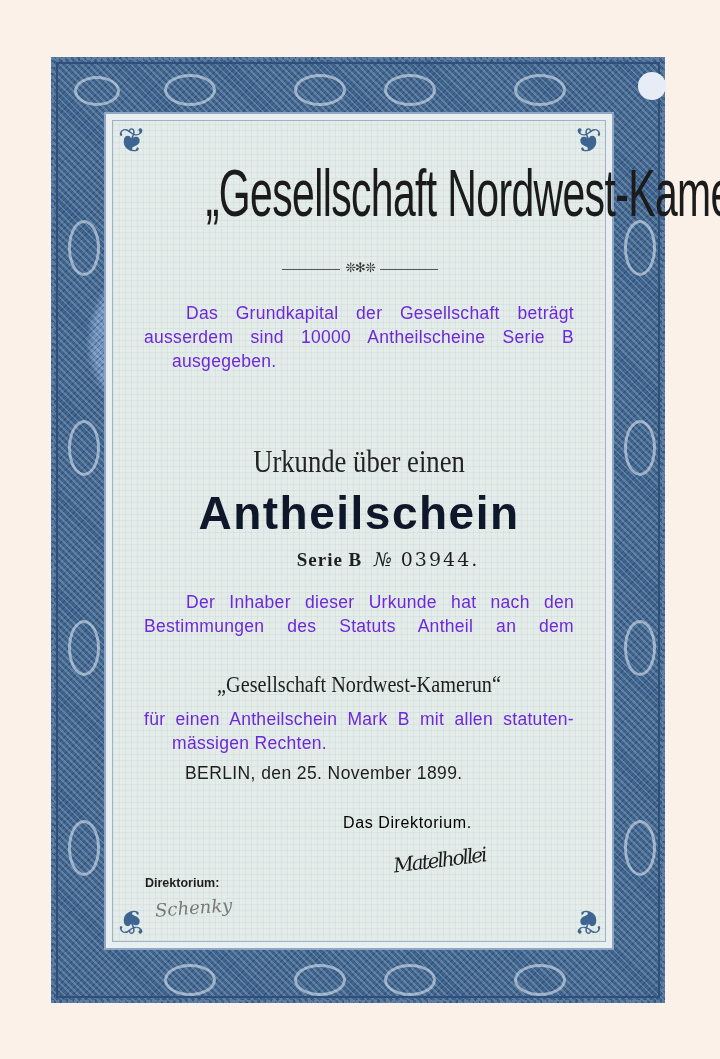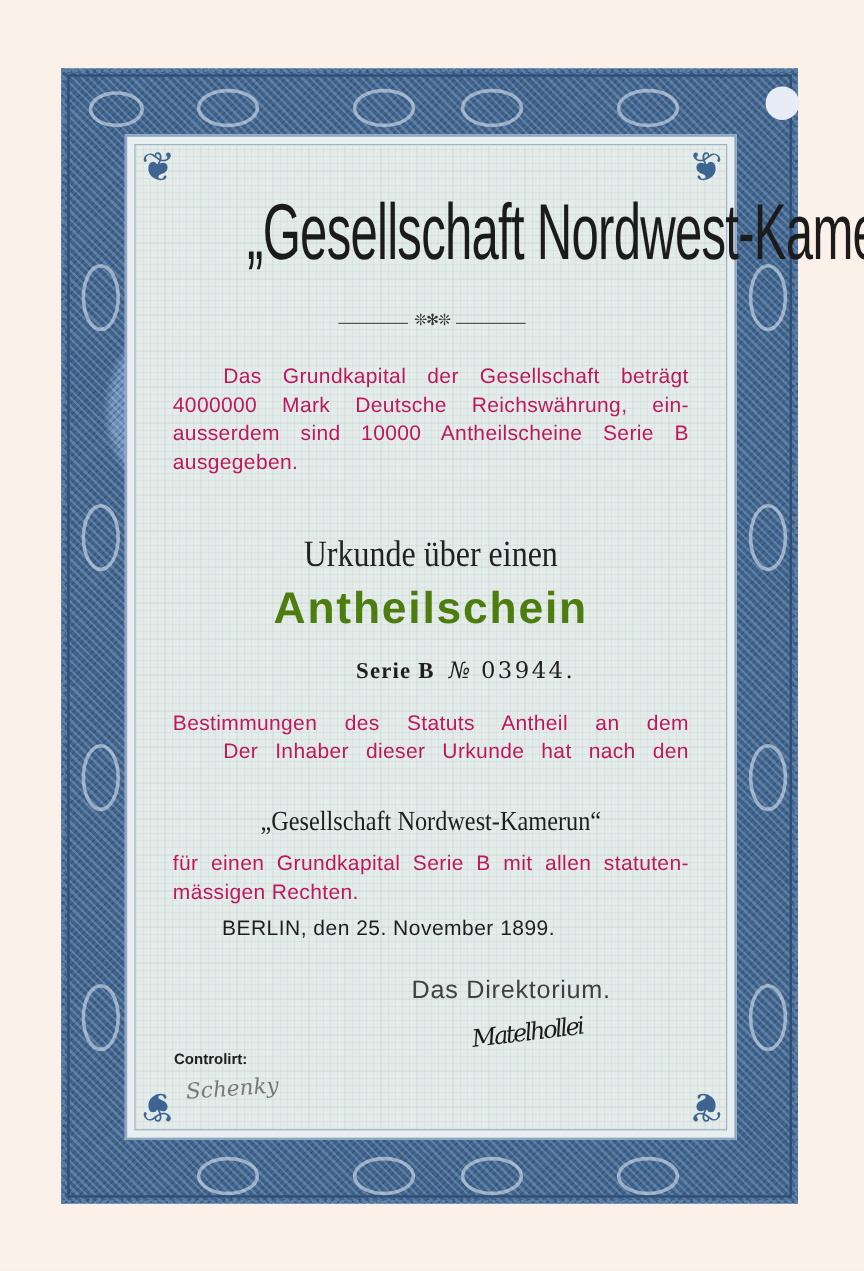--- a/index.html
+++ b/index.html
@@ -63,54 +63,54 @@
   .divider .line {
     position:absolute; top:6px; height:1px; width:58px; background:#555;
   }
   .divider .ornament {
     position:absolute; left:58px; width:40px; top:-3px; text-align:center;
     font-size:13px; color:#333; font-family:"DejaVu Sans", sans-serif;
     letter-spacing:-1px;
   }
   .para {
     position:absolute; left:144px; width:430px; font-size:17.5px;
-    line-height:24px; color:#be185d; letter-spacing:0.3px;
+    line-height:24px; color:#6d28d9; letter-spacing:0.3px;
   }
   .para .line-j { display:block; text-align:justify; text-align-last:justify; white-space:nowrap; }
-  .para .line-l { display:block; white-space:nowrap; }
+  .para .line-l { display:block; white-space:nowrap;margin-left:28px; }
   .indent { padding-left:42px; }
   .urkunde {
     position:absolute; left:112px; top:444px; width:494px; text-align:center;
     font-family:"Liberation Serif", serif; font-size:31px; color:#222;
     transform:scaleX(0.86); transform-origin:center;
   }
   .antheil {
     position:absolute; left:112px; top:486px; width:494px; text-align:center;
     font-family:"Liberation Sans", sans-serif; font-weight:bold;
-    font-size:37px; color:#4d7c0f; letter-spacing:1.5px;
+    font-size:46px; color:#0f172a; letter-spacing:1.5px;
   }
   .serie {
     position:absolute; left:112px; top:548px; width:552px; text-align:center;
     font-family:"Liberation Serif", serif; font-size:19px; color:#1e1e1e;
     letter-spacing:1px;
   }
   .serie .b { font-weight:bold; }
   .serie .num { font-family:"DejaVu Serif", serif; font-style:italic; margin:0 2px 0 6px; }
   .serie .digits { font-family:"DejaVu Serif", serif; letter-spacing:2px; }
   .company2 {
     position:absolute; left:112px; top:672px; width:494px; text-align:center;
     font-family:"Liberation Serif", serif; font-size:23px; color:#1e1e1e;
     transform:scaleX(0.88); transform-origin:center;
   }
   .place-date {
     position:absolute; left:185px; top:763px; font-size:17.5px; color:#1e1e1e;
     letter-spacing:0.4px;
   }
   .direktorium {
-    position:absolute; left:343px; top:814px; font-size:21px; color:#404040;
+    position:absolute; left:343px; top:814px; font-size:16px; color:#000000;
     letter-spacing:0.6px;
   }
   .signature {
     position:absolute; left:393px; top:848px; font-family:"DejaVu Serif", serif;
     font-style:italic; font-size:20px; color:#1b1b1b; letter-spacing:-2px;
     transform:rotate(-7deg);
   }
   .controlirt {
     position:absolute; left:145px; top:876px; font-size:12.5px; font-weight:bold;
     color:#1e1e1e;
@@ -157,45 +157,44 @@
   <div class="title">„Gesellschaft Nordwest-Kamerun.“</div>
 
   <div class="divider">
     <div class="line" style="left:0;"></div>
     <div class="ornament">❊✻❊</div>
     <div class="line" style="left:98px;"></div>
   </div>
 
   <div class="para" style="top:301px;">
     <span class="line-j indent">Das Grundkapital der Gesellschaft beträgt</span>
-    <span class="line-j">4000000 Mark Deutsche Reichswährung, ein-</span>
     <span class="line-j">ausserdem sind 10000 Antheilscheine Serie B</span>
     <span class="line-l">ausgegeben.</span>
   </div>
 
   <div class="urkunde">Urkunde über einen</div>
   <div class="antheil">Antheilschein</div>
 
   <div class="serie">
     <span class="b">Serie B</span>
     <span class="num">№</span>
     <span class="digits">03944.</span>
   </div>
 
   <div class="para" style="top:590px;">
+    <span class="line-j indent">Der Inhaber dieser Urkunde hat nach den</span>
     <span class="line-j" style="word-spacing:12px;">Bestimmungen des Statuts Antheil an dem</span>
-    <span class="line-j indent">Der Inhaber dieser Urkunde hat nach den</span>
   </div>
 
   <div class="company2">„Gesellschaft Nordwest-Kamerun“</div>
 
   <div class="para" style="top:707px;">
-    <span class="line-j">für einen Grundkapital Serie B mit allen statuten-</span>
+    <span class="line-j">für einen Antheilschein Mark B mit allen statuten-</span>
     <span class="line-l">mässigen Rechten.</span>
   </div>
 
   <div class="place-date">BERLIN, den 25. November 1899.</div>
   <div class="direktorium">Das Direktorium.</div>
   <div class="signature">Matelhollei</div>
 
-  <div class="controlirt">Controlirt:</div>
+  <div class="controlirt">Direktorium:</div>
   <div class="controlirt-sig">Schenky</div>
 </div>
 
 </body></html>

